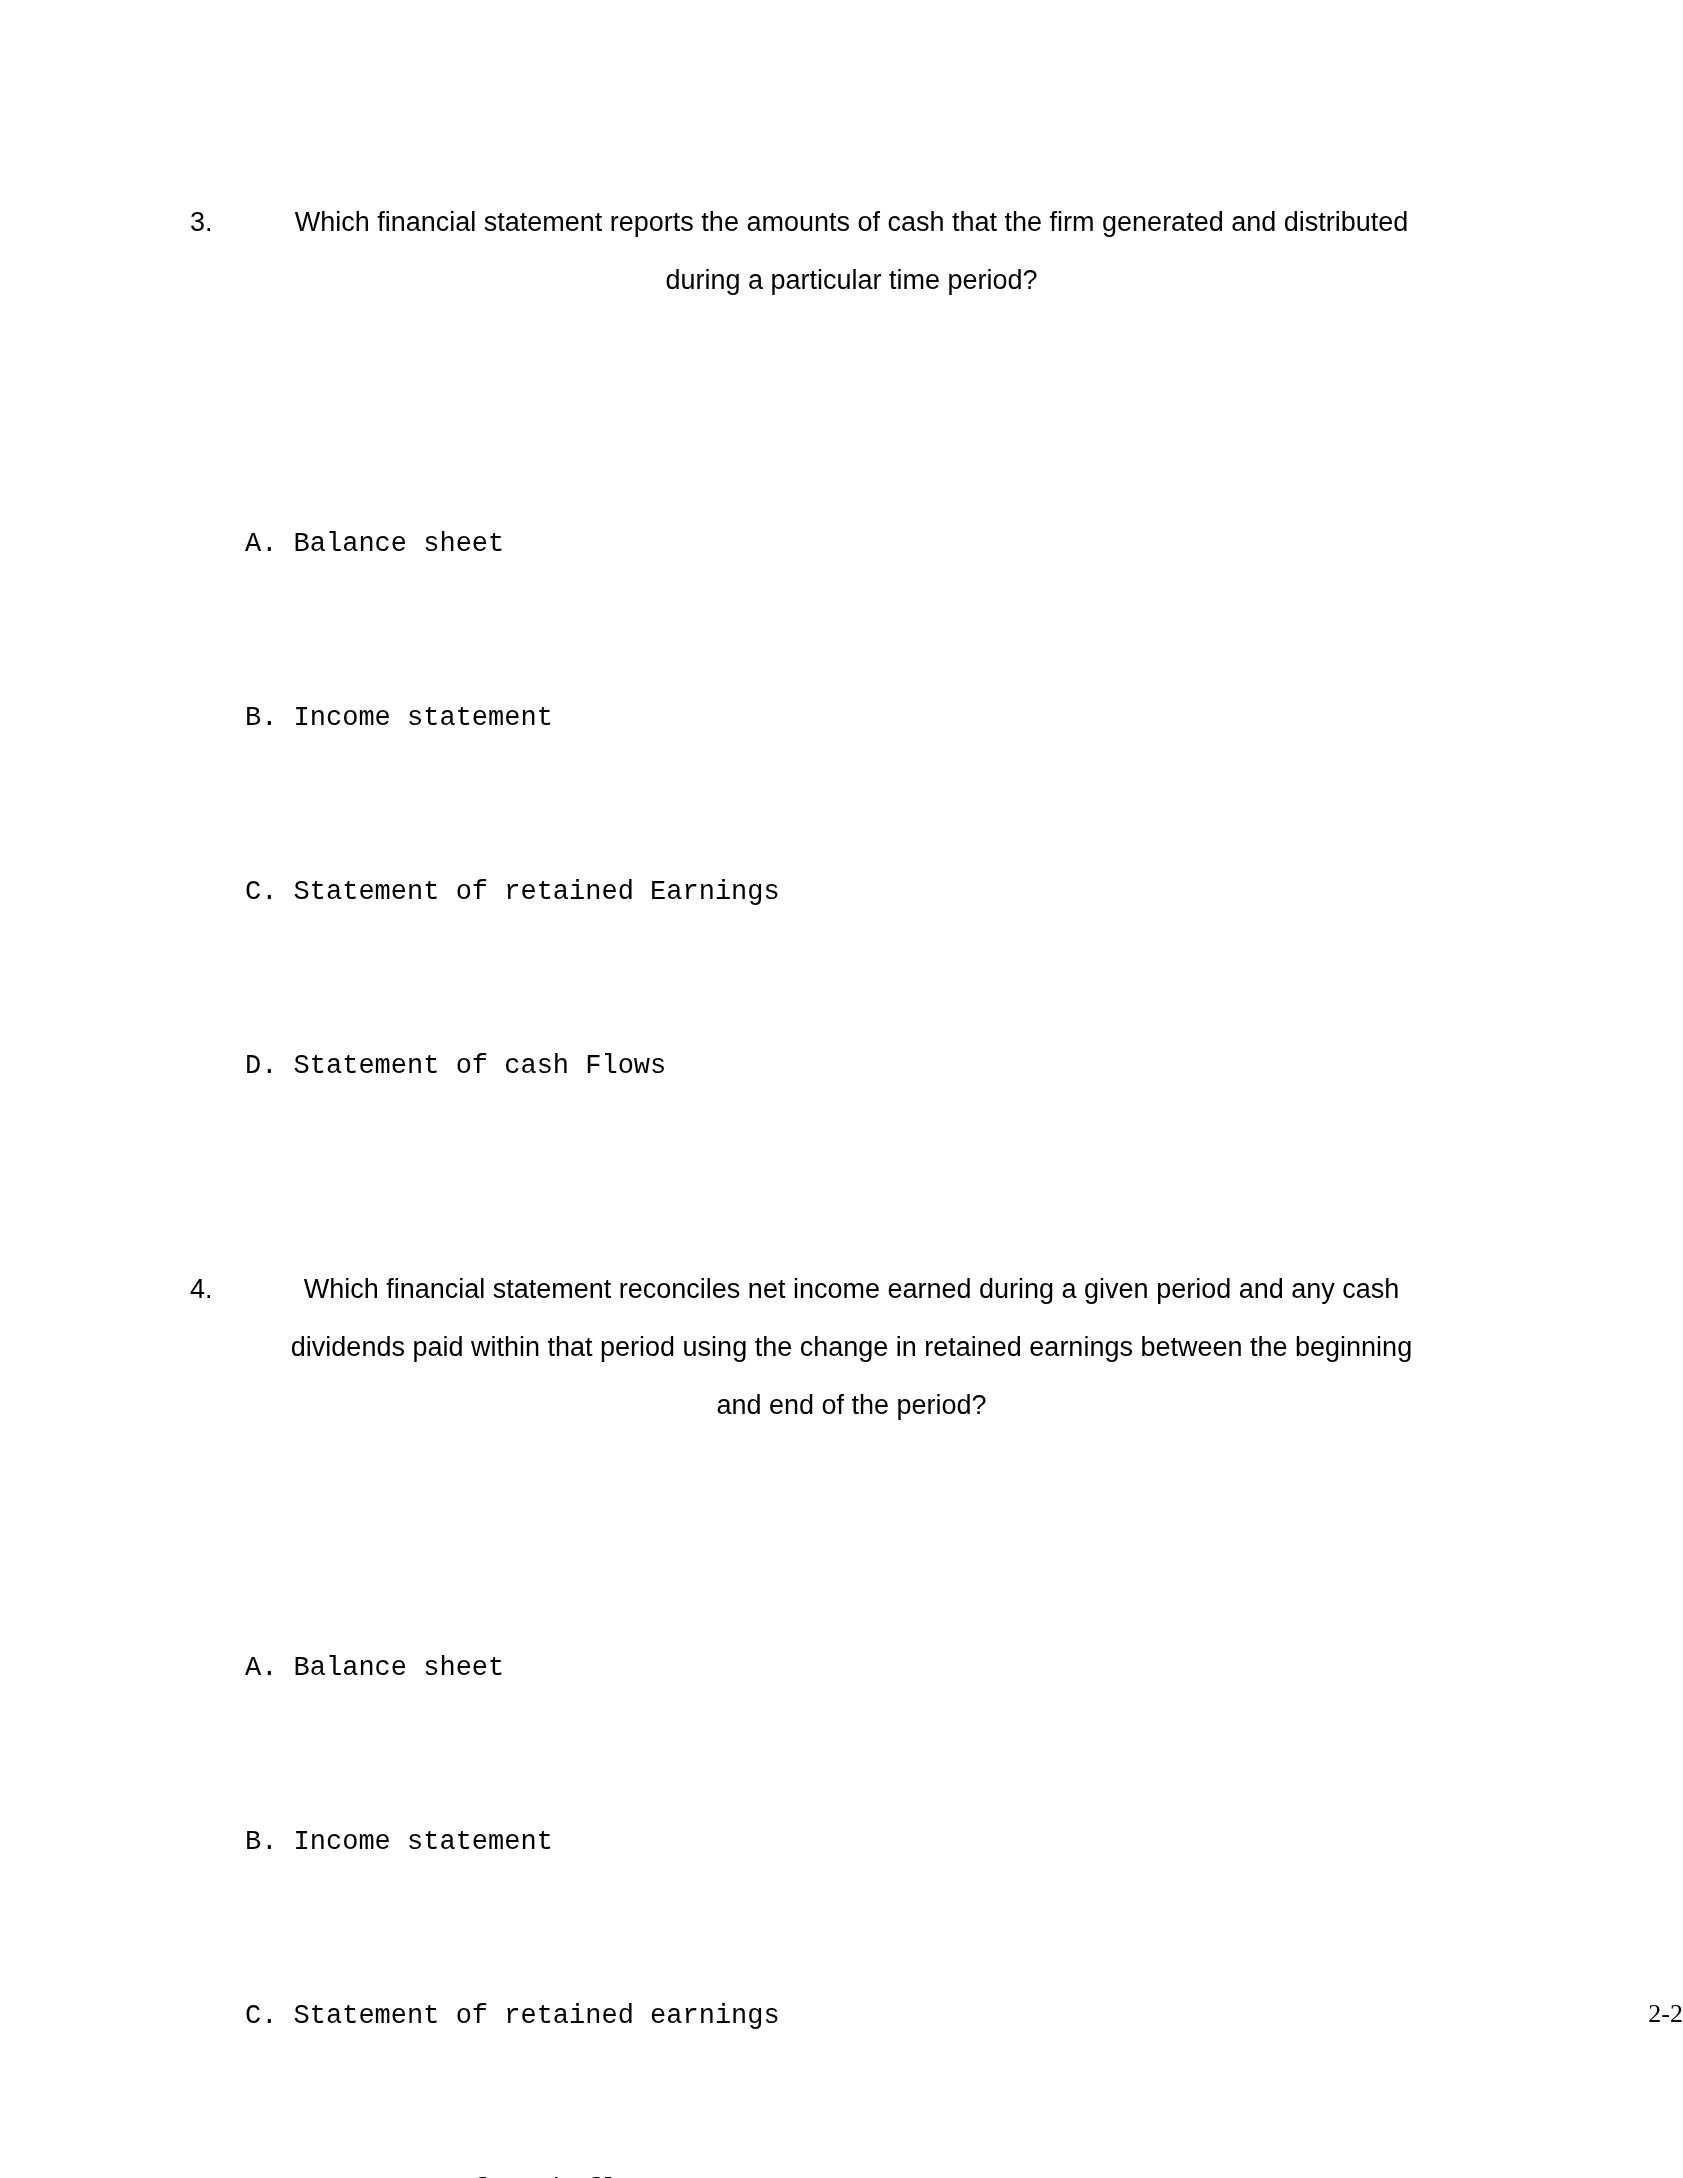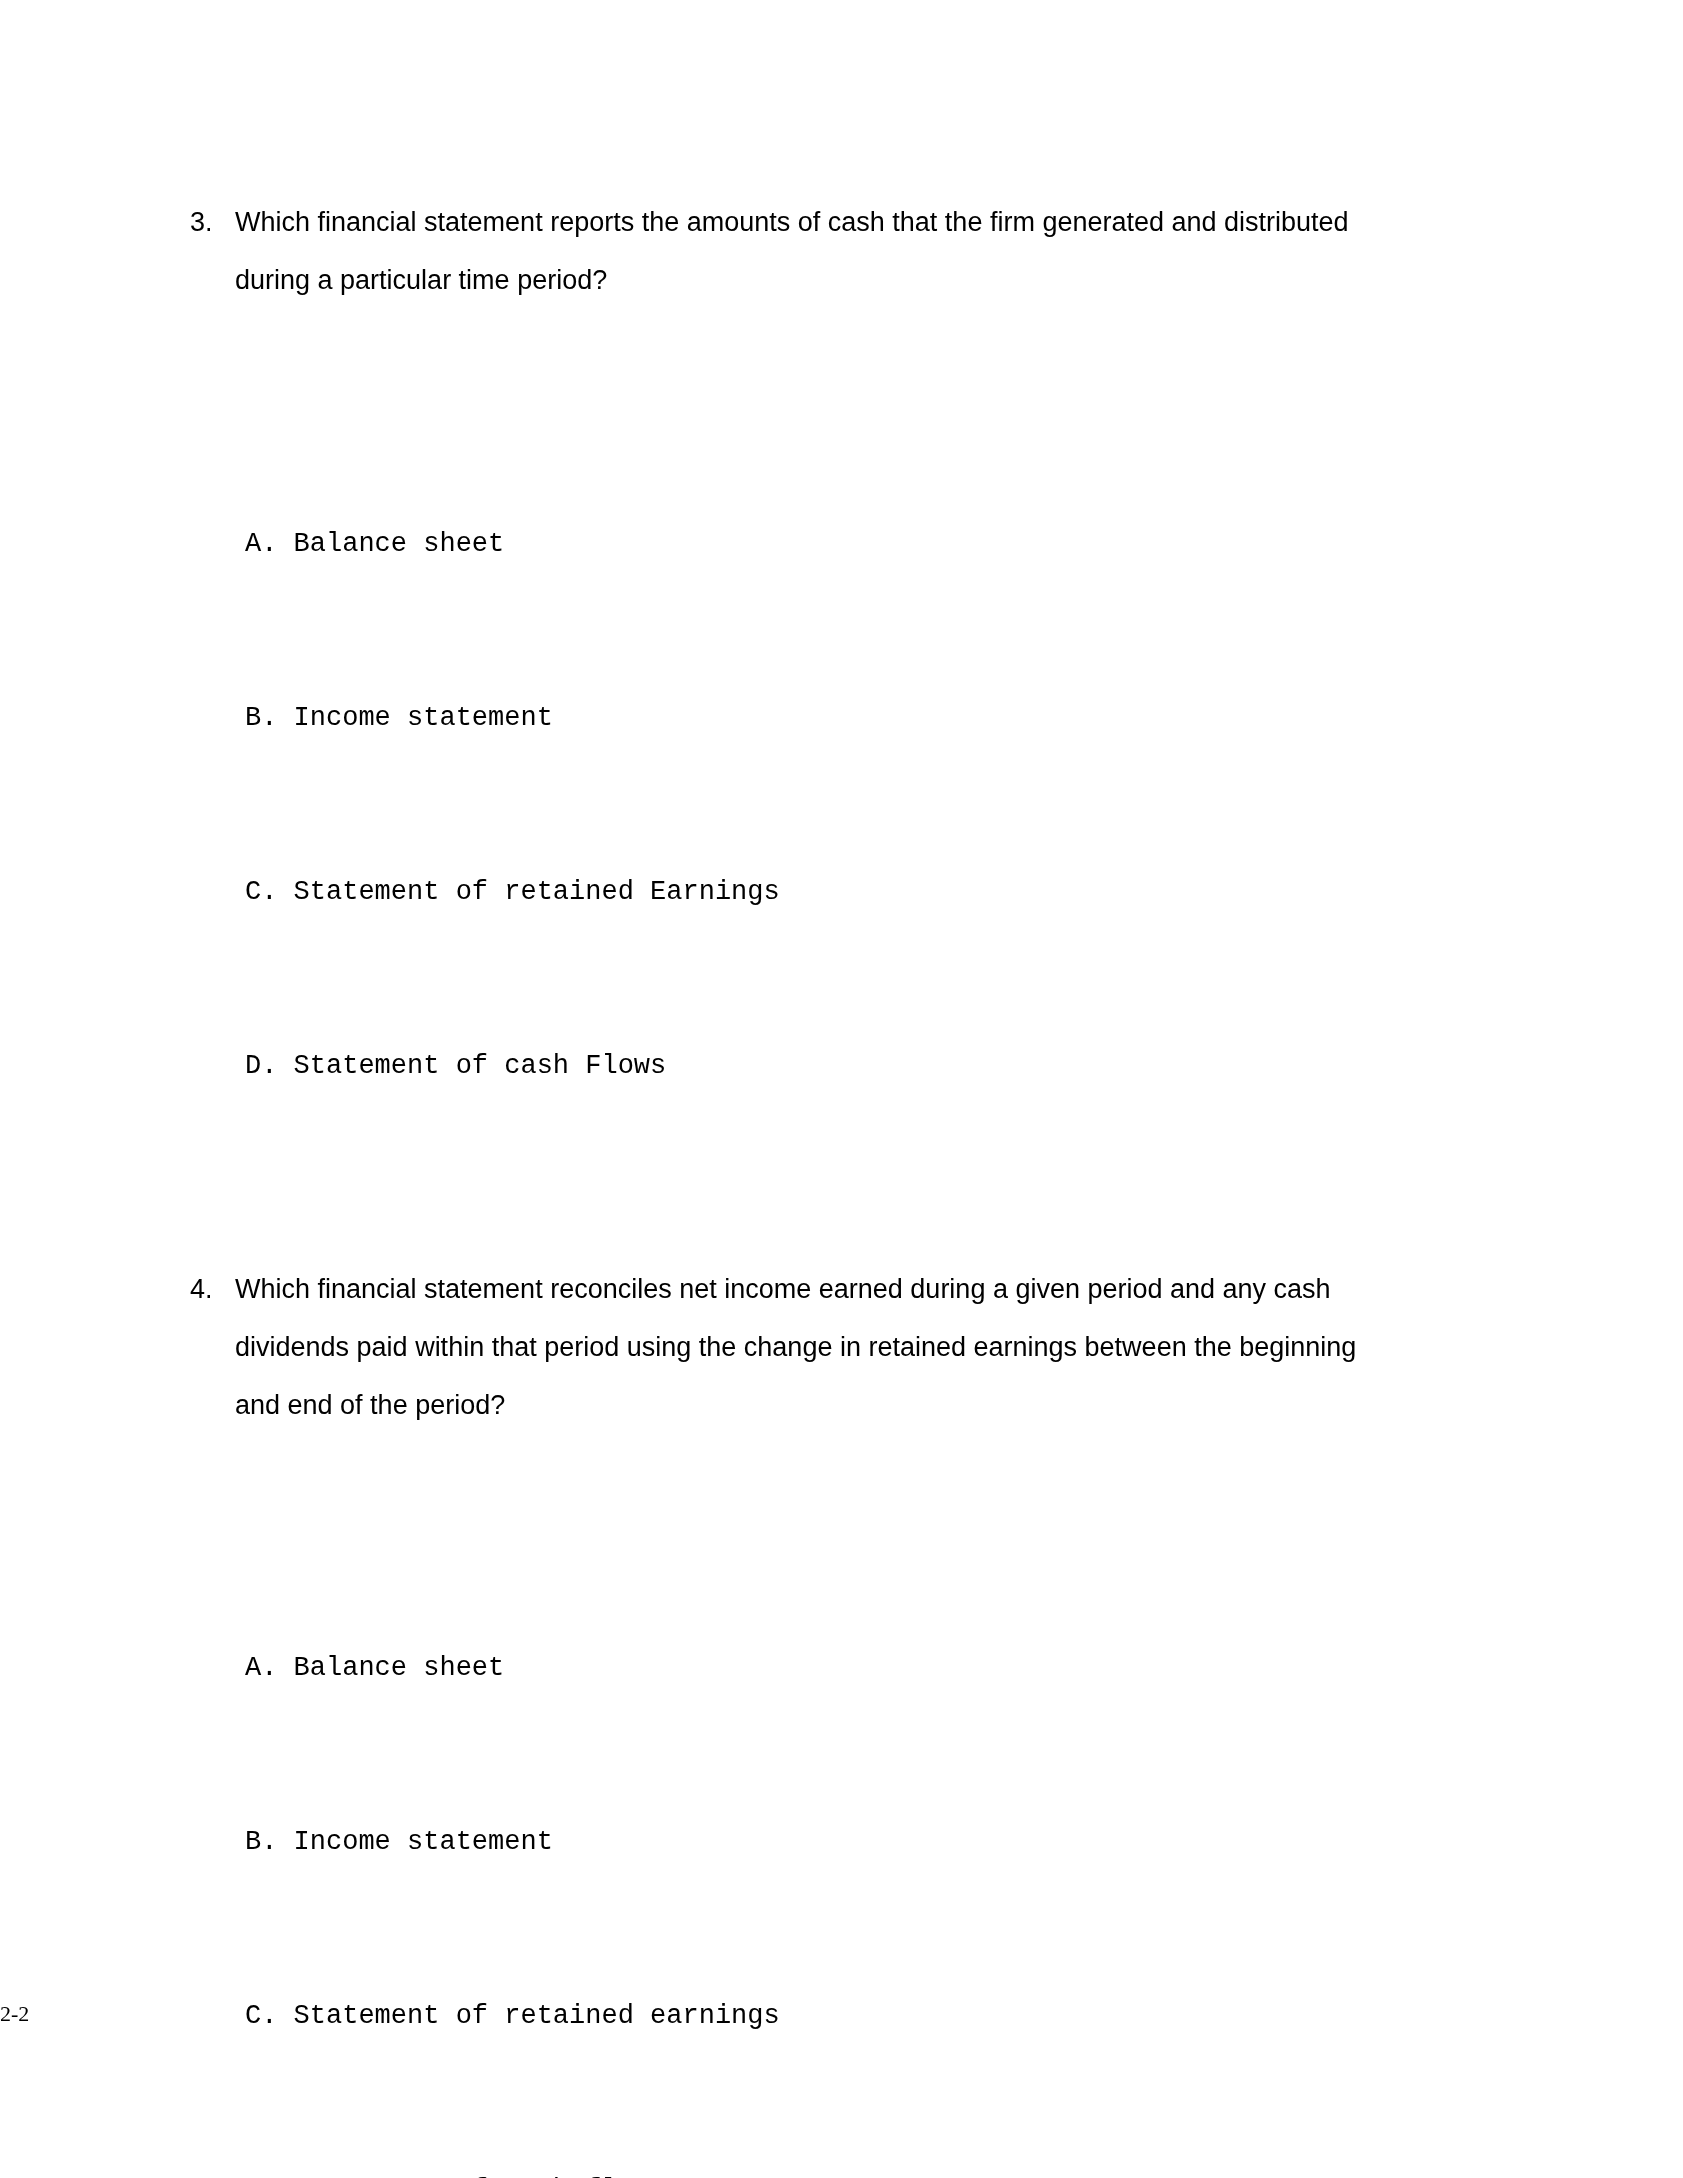--- a/index.html
+++ b/index.html
@@ -28,37 +28,38 @@
     display: flex;
     align-items: flex-start;
   }
   .q-num {
     flex: none;
     width: 45px;
   }
   .q-text {
     white-space: pre-wrap;
     width: 1233px;
+    text-align: center;
   }
   .options {
     margin-left: 55px;
     white-space: pre-wrap;
     font-family: Liberation Mono, monospace;
   }
   .opt-q3 { margin-top: 90px; }
   .q4     { margin-top: 49px; }
   .opt-q4 { margin-top: 89px; }
   .footer {
     position: absolute;
     top: 2000px;
     left: 0;
     width: 1683px;
-    text-align: left;
+    text-align: right;
     font-family: "Liberation Serif", serif;
-    font-size: 22px;
+    font-size: 26px;
     line-height: 27px;
   }
   .copyright {
     white-space: pre-wrap;
   }
 </style>
 </head>
 <body>
 
 <div class="page">

